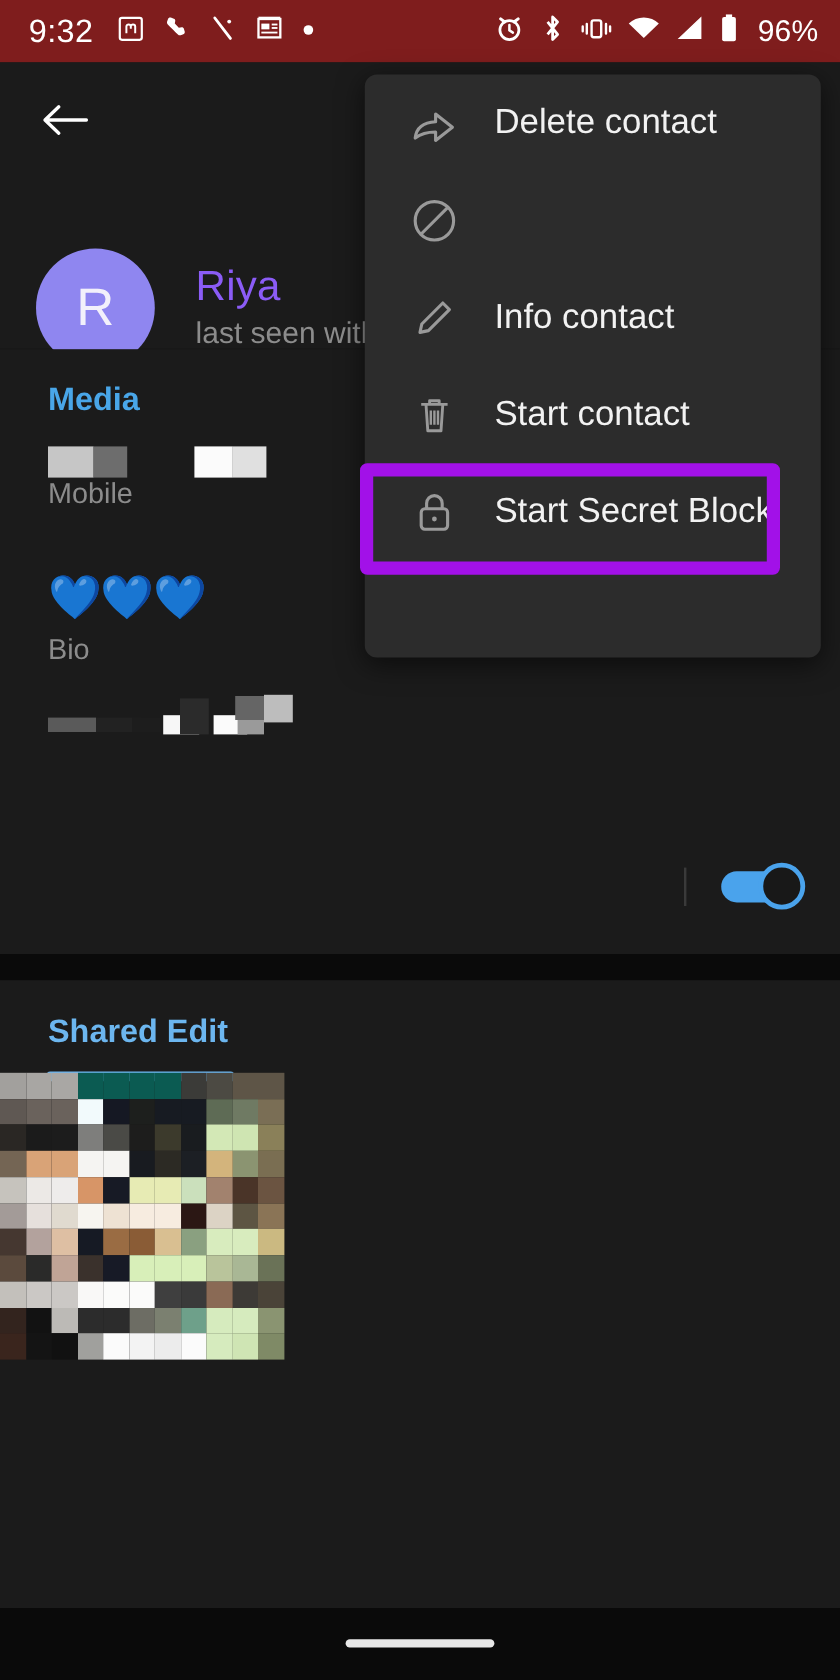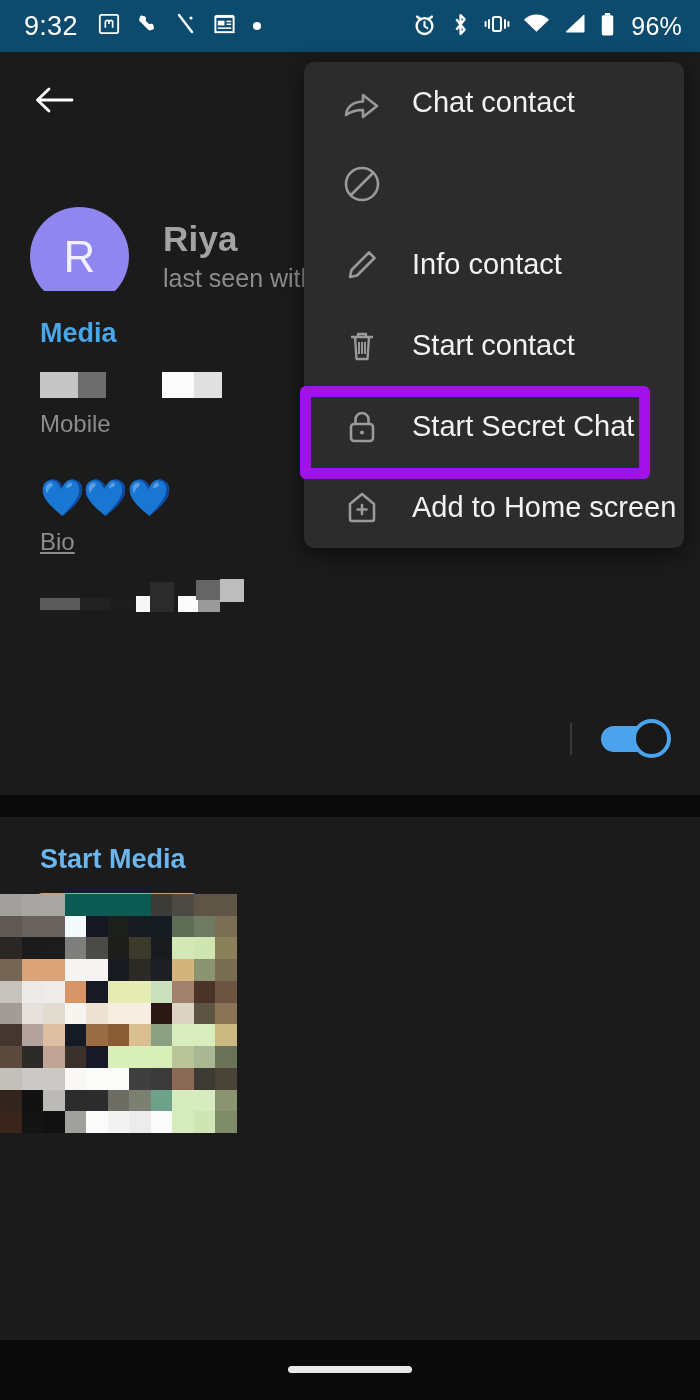--- a/index.html
+++ b/index.html
@@ -7,21 +7,21 @@
     width:700px; height:1400px;
     background:#0a0a0a;
     font-family:"Liberation Sans", sans-serif;
     overflow:hidden;
   }
   .phone { position:relative; width:700px; height:1400px; background:#181818; }
 
   
   .statusbar{
     position:absolute; top:0; left:0; width:700px; height:52px;
-    background:#0c4a6e; display:flex; align-items:center;
+    background:#7f1d1d; display:flex; align-items:center;
     padding:0 18px 0 24px;
   }
   .sb-time{ color:#fff; font-size:27px; letter-spacing:.3px; }
   .sb-left-icons{ display:flex; align-items:center; gap:16px; margin-left:20px; }
   .sb-spacer{ flex:1; }
   .sb-right-icons{ display:flex; align-items:center; gap:13px; }
   .sb-batt-text{ color:#fff; font-size:25px; margin-left:3px; letter-spacing:.2px;}
   .sbi{ display:block; }
 
   
@@ -34,21 +34,21 @@
     display:flex; align-items:center; justify-content:center; cursor:pointer;
   }
   .avatar{
     position:absolute; left:30px; top:155px; width:99px; height:99px;
     border-radius:50%; background:#8f86f0;
     display:flex; align-items:center; justify-content:center;
     color:#f2f0fb; font-size:44px; font-weight:400;
   }
   .hname{
     position:absolute; left:163px; top:167px;
-    color:#a3a3a3; font-size:35px; font-weight:bold; letter-spacing:.2px;
+    color:#8b5cf6; font-size:35px; font-weight:normal; letter-spacing:.2px;
     white-space:nowrap;
   }
   .hsub{
     position:absolute; left:163px; top:212px;
     color:#8c8c8c; font-size:25px; white-space:nowrap;
   }
 
   
   .info-sec{
     position:absolute; top:291px; left:0; width:700px; height:504px;
@@ -248,26 +248,26 @@
     <div class="sec-title">Media</div>
 
     <div class="field" style="top:79px;">
       <div class="redact-row">
         <span class="rb" style="width:38px;height:26px;background:#c6c6c6;"></span>
         <span class="rb" style="width:28px;height:26px;background:#6d6d6d;"></span>
         <span class="rb" style="width:56px;height:26px;background:transparent;"></span>
         <span class="rb" style="width:32px;height:26px;background:#fbfbfb;"></span>
         <span class="rb" style="width:28px;height:26px;background:#e0e0e0;"></span>
       </div>
-      <div class="field-label" style="margin-top:12px;">Mobile</div>
+      <div class="field-label" style="">Mobile</div>
     </div>
 
     <div class="field" style="top:189px;">
       <div class="bio-hearts">💙💙💙</div>
-      <div class="field-label" style="margin-top:12px;text-decoration:underline;">Bio</div>
+      <div class="field-label" style="margin-top:12px;">Bio</div>
     </div>
 
     <div class="field" style="top:281px;">
       <div style="position:relative;height:40px;width:190px;">
         <span class="rb" style="position:absolute;left:0;top:26px;width:40px;height:12px;background:#5a5a5a;"></span>
         <span class="rb" style="position:absolute;left:40px;top:26px;width:38px;height:12px;background:#222;"></span>
         <span class="rb" style="position:absolute;left:78px;top:32px;width:12px;height:6px;background:#8a8a8a;"></span>
         <span class="rb" style="position:absolute;left:70px;top:26px;width:24px;height:12px;background:#1d1d1d;"></span>
         <span class="rb" style="position:absolute;left:96px;top:24px;width:30px;height:16px;background:#f7f7f7;"></span>
         <span class="rb" style="position:absolute;left:110px;top:10px;width:24px;height:30px;background:#2b2b2b;"></span>
@@ -282,21 +282,21 @@
 
   <div class="notif-divider"></div>
   <div class="toggle">
     <div class="toggle-track"></div>
     <div class="toggle-knob"></div>
   </div>
 
   <div class="gap-band"></div>
 
   <div class="media-sec">
-    <div class="media-title">Start Media</div>
+    <div class="media-title">Shared Edit</div>
     <div class="tab-indicator"></div>
     <div class="media-thumb" id="mediaThumb">
         <div style="background: rgb(162, 160, 157);"></div>
         <div style="background: rgb(168, 166, 163);"></div>
         <div style="background: rgb(169, 167, 164);"></div>
         <div style="background: rgb(11, 91, 82);"></div>
         <div style="background: rgb(11, 91, 82);"></div>
         <div style="background: rgb(11, 91, 82);"></div>
         <div style="background: rgb(11, 91, 82);"></div>
         <div style="background: rgb(59, 59, 56);"></div>
@@ -417,21 +417,21 @@
   </div>
 
   <div class="menu">
 
     <div class="menu-item">
       <span class="menu-icon">
         <svg width="40" height="36" viewBox="0 0 40 36">
             <path d="M4 30c1-9 8-13 17-13.5V10l14 11-14 11v-7c-8 0-13 2-17 5z" fill="none" stroke="#9a9a9a" stroke-width="2.6" stroke-linejoin="round"></path>
           </svg>
       </span>
-      <span class="menu-label">Chat contact</span>
+      <span class="menu-label">Delete contact</span>
     </div>
 
     <div class="menu-item">
       <span class="menu-icon">
         <svg width="40" height="40" viewBox="0 0 40 40">
             <circle cx="20" cy="20" r="16" fill="none" stroke="#9a9a9a" stroke-width="2.6"></circle>
             <path d="M9 31 L31 9" stroke="#9a9a9a" stroke-width="2.6"></path>
           </svg>
       </span>
     </div>
@@ -456,32 +456,23 @@
     </div>
 
     <div class="menu-item">
       <span class="menu-icon">
         <svg width="40" height="40" viewBox="0 0 40 40">
             <rect x="9" y="17" width="22" height="17" rx="3" fill="none" stroke="#9a9a9a" stroke-width="2.6"></rect>
             <path d="M13.5 17 V12.5 a6.5 6.5 0 0 1 13 0 V17" fill="none" stroke="#9a9a9a" stroke-width="2.6"></path>
             <circle cx="20" cy="25.5" r="2" fill="#9a9a9a"></circle>
           </svg>
       </span>
-      <span class="menu-label">Start Secret Chat</span>
-    </div>
-
-    <div class="menu-item">
-      <span class="menu-icon">
-        <svg width="40" height="40" viewBox="0 0 40 40">
-            <path d="M20 6 L32 16 V31 a2 2 0 0 1 -2 2 H10 a2 2 0 0 1 -2 -2 V16 Z" fill="none" stroke="#9a9a9a" stroke-width="2.6" stroke-linejoin="round"></path>
-            <path d="M20 17 V26 M15.5 21.5 H24.5" stroke="#9a9a9a" stroke-width="2.6" stroke-linecap="round"></path>
-          </svg>
-      </span>
-      <span class="menu-label">Add to Home screen</span>
-    </div>
+      <span class="menu-label">Start Secret Block</span>
+    </div>
+
 
   </div>
 
   <div class="highlight"></div>
 
   <div class="bottom-area">
     <div class="gesture-bar"></div>
   </div>
 
 </div>

